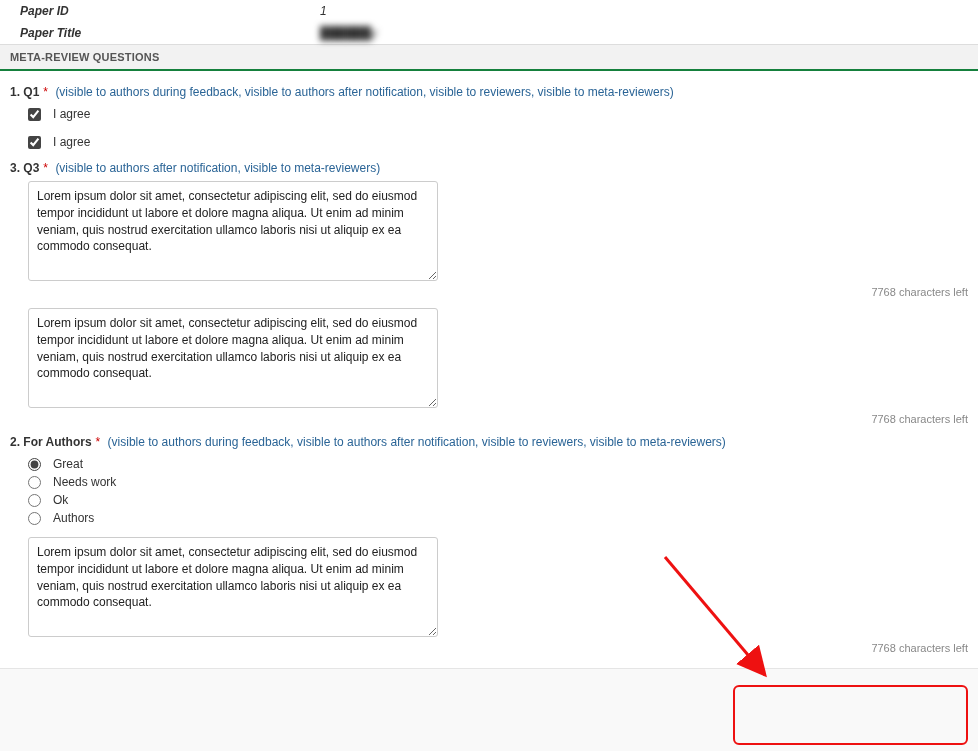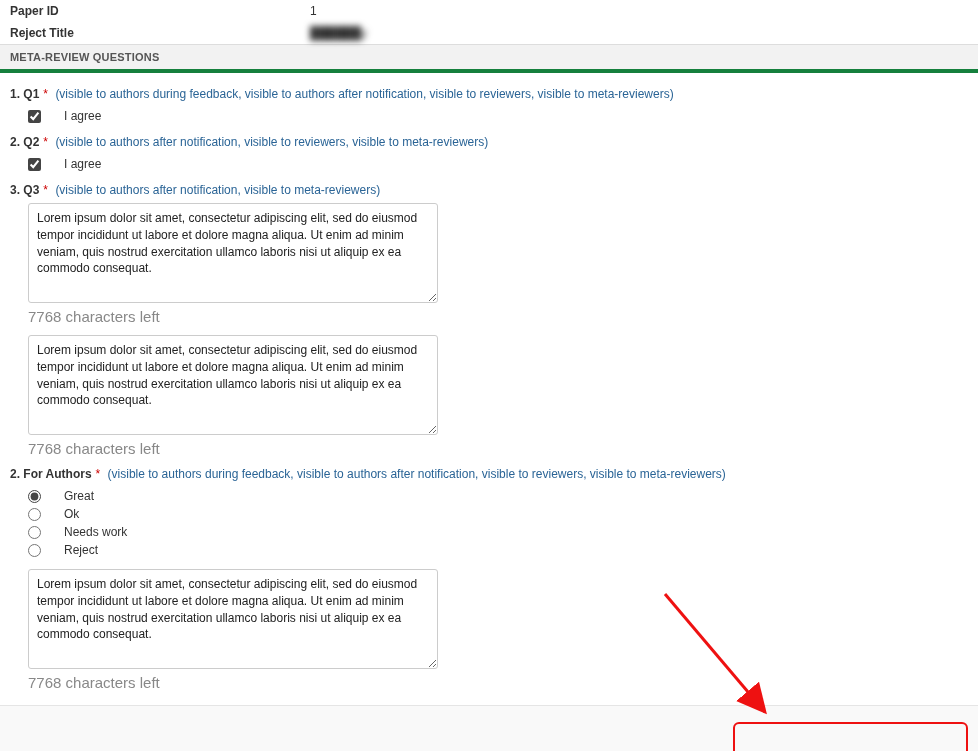--- a/index.html
+++ b/index.html
@@ -4,56 +4,56 @@
 <style>
   * { box-sizing: border-box; }
   body {
     margin: 0;
     font-family: Arial, Helvetica, sans-serif;
     font-size: 12px;
     color: #333;
     background: #fff;
     width: 978px;
   }
-  .meta-row { display: flex; padding: 4px 10px; }
+  .meta-row { display: flex; padding: 4px 20px; font-style: italic; }
   .meta-label { font-weight: bold; width: 300px; }
   .meta-value { color: #333; }
   .blurred { filter: blur(3px); }
   .section-header {
     background: #f2f2f2;
     border-top: 1px solid #ddd;
-    border-bottom: 4px solid #15803d;
+    border-bottom: 2px solid #15803d;
     padding: 6px 10px;
     font-size: 11px;
     font-weight: bold;
     color: #555;
     letter-spacing: 0.2px;
   }
   .questions { padding: 4px 10px 10px 10px; }
   .question { margin: 10px 0 4px 0; }
   .q-line { margin-bottom: 6px; }
   .q-num { font-weight: bold; margin-top: 28px; }
   .req { color: #c00; margin: 0 4px; }
   .vis { color: #2a6496; }
   .indent { margin-left: 18px; }
-  .checkbox-row, .radio-row { display: flex; align-items: center; gap: 23px; padding: 2px 0; }
+  .checkbox-row, .radio-row { display: flex; align-items: center; gap: 12px; padding: 2px 0; }
   .checkbox-row input, .radio-row input { margin: 0; accent-color: #444; }
   textarea.answer {
     width: 410px;
     height: 100px;
     padding: 6px 8px;
     border: 1px solid #ccc;
     border-radius: 3px;
     font-family: Arial, Helvetica, sans-serif;
     font-size: 12px;
     line-height: 1.4;
     resize: both;
     color: #222;
   }
-  .chars-left { color: #888; font-size: 15px; margin-top: 2px; }
+  .chars-left { color: #888; font-size: 11px; margin-top: 2px; text-align: right; }
   .footer-bar {
     background: #f9f9f9;
     border-top: 1px solid #e5e5e5;
     padding: 16px 10px;
     display: flex;
     align-items: center;
   }
   .saved-box {
     margin-left: auto;
     border: 2px solid #e11;
@@ -75,44 +75,40 @@
   .footer-wrap { position: relative; }
 </style>
 </head>
 <body>
 
 <div class="meta-row">
   <div class="meta-label">Paper ID</div>
   <div class="meta-value">1</div>
 </div>
 <div class="meta-row">
-  <div class="meta-label">Reject Title</div>
+  <div class="meta-label">Paper Title</div>
   <div class="meta-value blurred">██████y</div>
 </div>
 
 <div class="section-header">META-REVIEW QUESTIONS</div>
 
 <div class="questions">
 
   <div class="question">
     <div class="q-line">
       <span class="q-num">1. Q1</span><span class="req">*</span>
       <span class="vis">(visible to authors during feedback, visible to authors after notification, visible to reviewers, visible to meta-reviewers)</span>
     </div>
     <div class="indent checkbox-row">
       <input type="checkbox" checked="" style="">
       <span>I agree</span>
     </div>
   </div>
 
   <div class="question">
-    <div class="q-line">
-      <span class="q-num">2. Q2</span><span class="req">*</span>
-      <span class="vis">(visible to authors after notification, visible to reviewers, visible to meta-reviewers)</span>
-    </div>
     <div class="indent checkbox-row">
       <input type="checkbox" checked="" style="">
       <span>I agree</span>
     </div>
   </div>
 
   <div class="question">
     <div class="q-line">
       <span class="q-num">3. Q3</span><span class="req">*</span>
       <span class="vis">(visible to authors after notification, visible to meta-reviewers)</span>
@@ -135,29 +131,29 @@
       <span class="q-num">2. For Authors</span><span class="req">*</span>
       <span class="vis">(visible to authors during feedback, visible to authors after notification, visible to reviewers, visible to meta-reviewers)</span>
     </div>
     <div class="indent">
       <label class="radio-row">
           <input type="radio" name="q5" checked="" style="">
           <span>Great</span>
         </label>
       <label class="radio-row">
           <input type="radio" name="q5" style="">
+          <span>Needs work</span>
+        </label>
+      <label class="radio-row">
+          <input type="radio" name="q5" style="">
           <span>Ok</span>
         </label>
       <label class="radio-row">
           <input type="radio" name="q5" style="">
-          <span>Needs work</span>
-        </label>
-      <label class="radio-row">
-          <input type="radio" name="q5" style="">
-          <span>Reject</span>
+          <span>Authors</span>
         </label>
     </div>
   </div>
 
   <div class="question">
     <div class="indent">
       <textarea class="answer" id="ta-q6" style="">Lorem ipsum dolor sit amet, consectetur adipiscing elit, sed do eiusmod tempor incididunt ut labore et dolore magna aliqua. Ut enim ad minim veniam, quis nostrud exercitation ullamco laboris nisi ut aliquip ex ea commodo consequat.</textarea>
       <div class="chars-left">7768 characters left</div>
     </div>
   </div>

